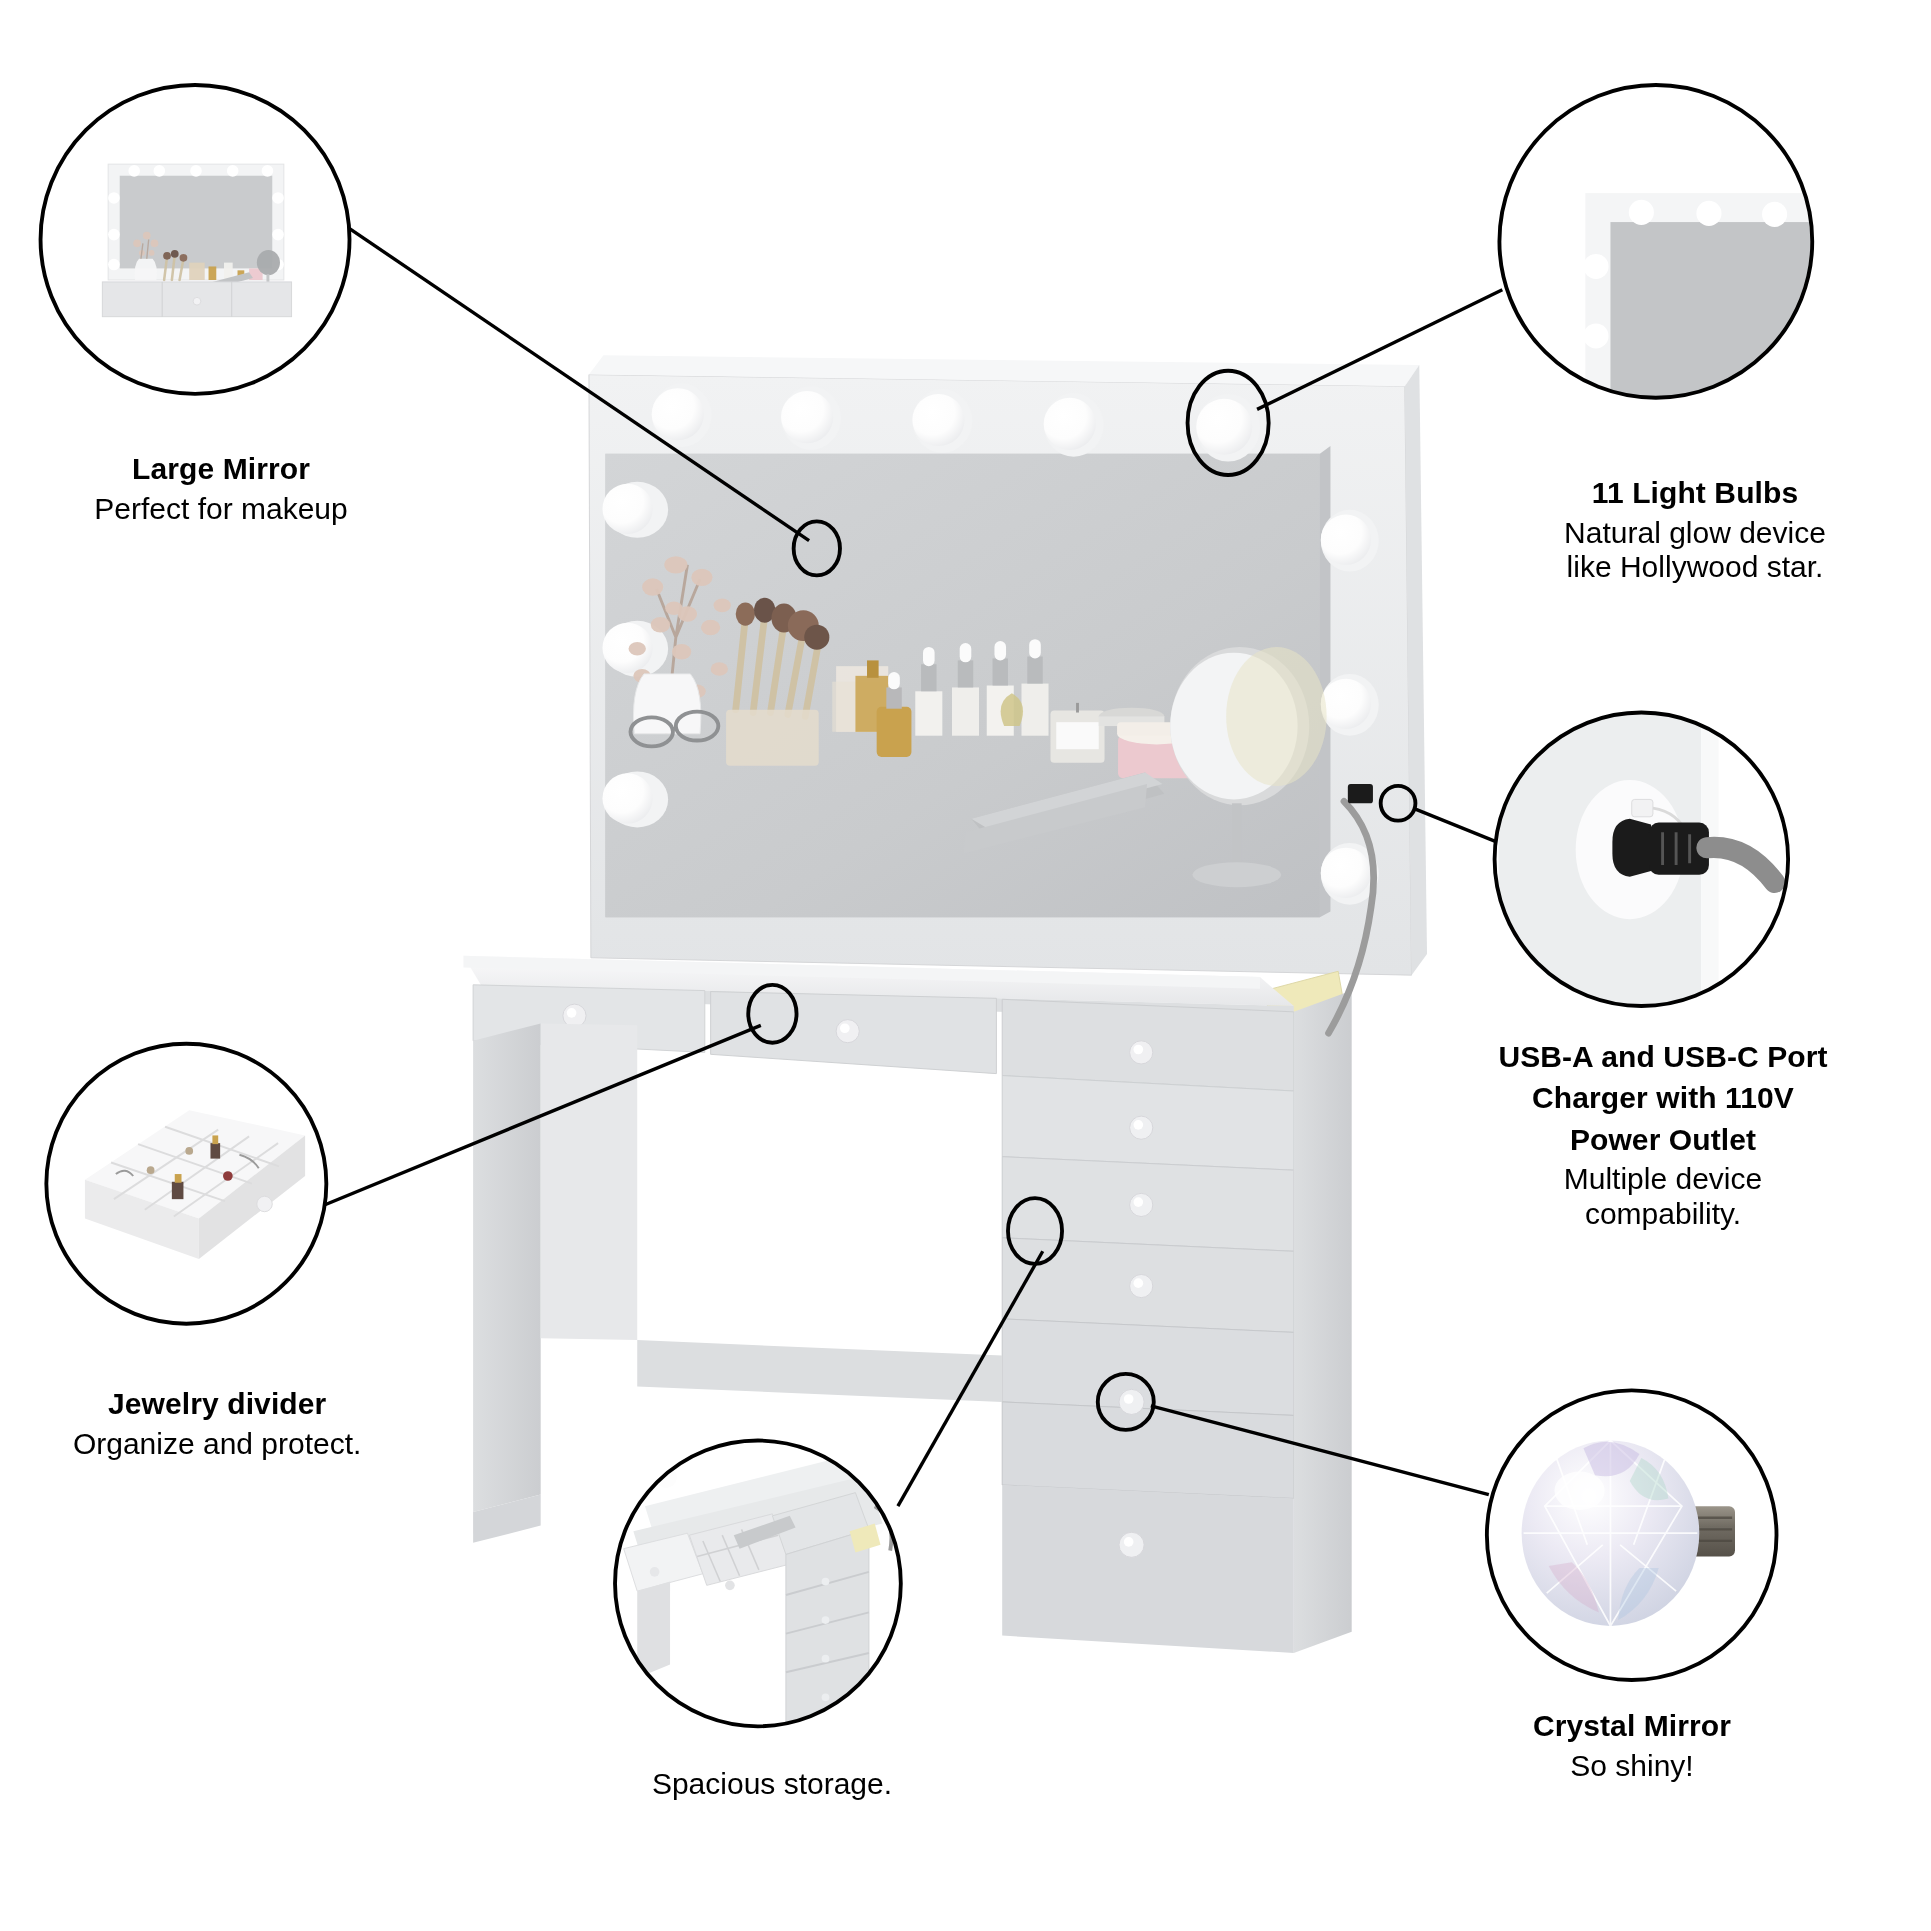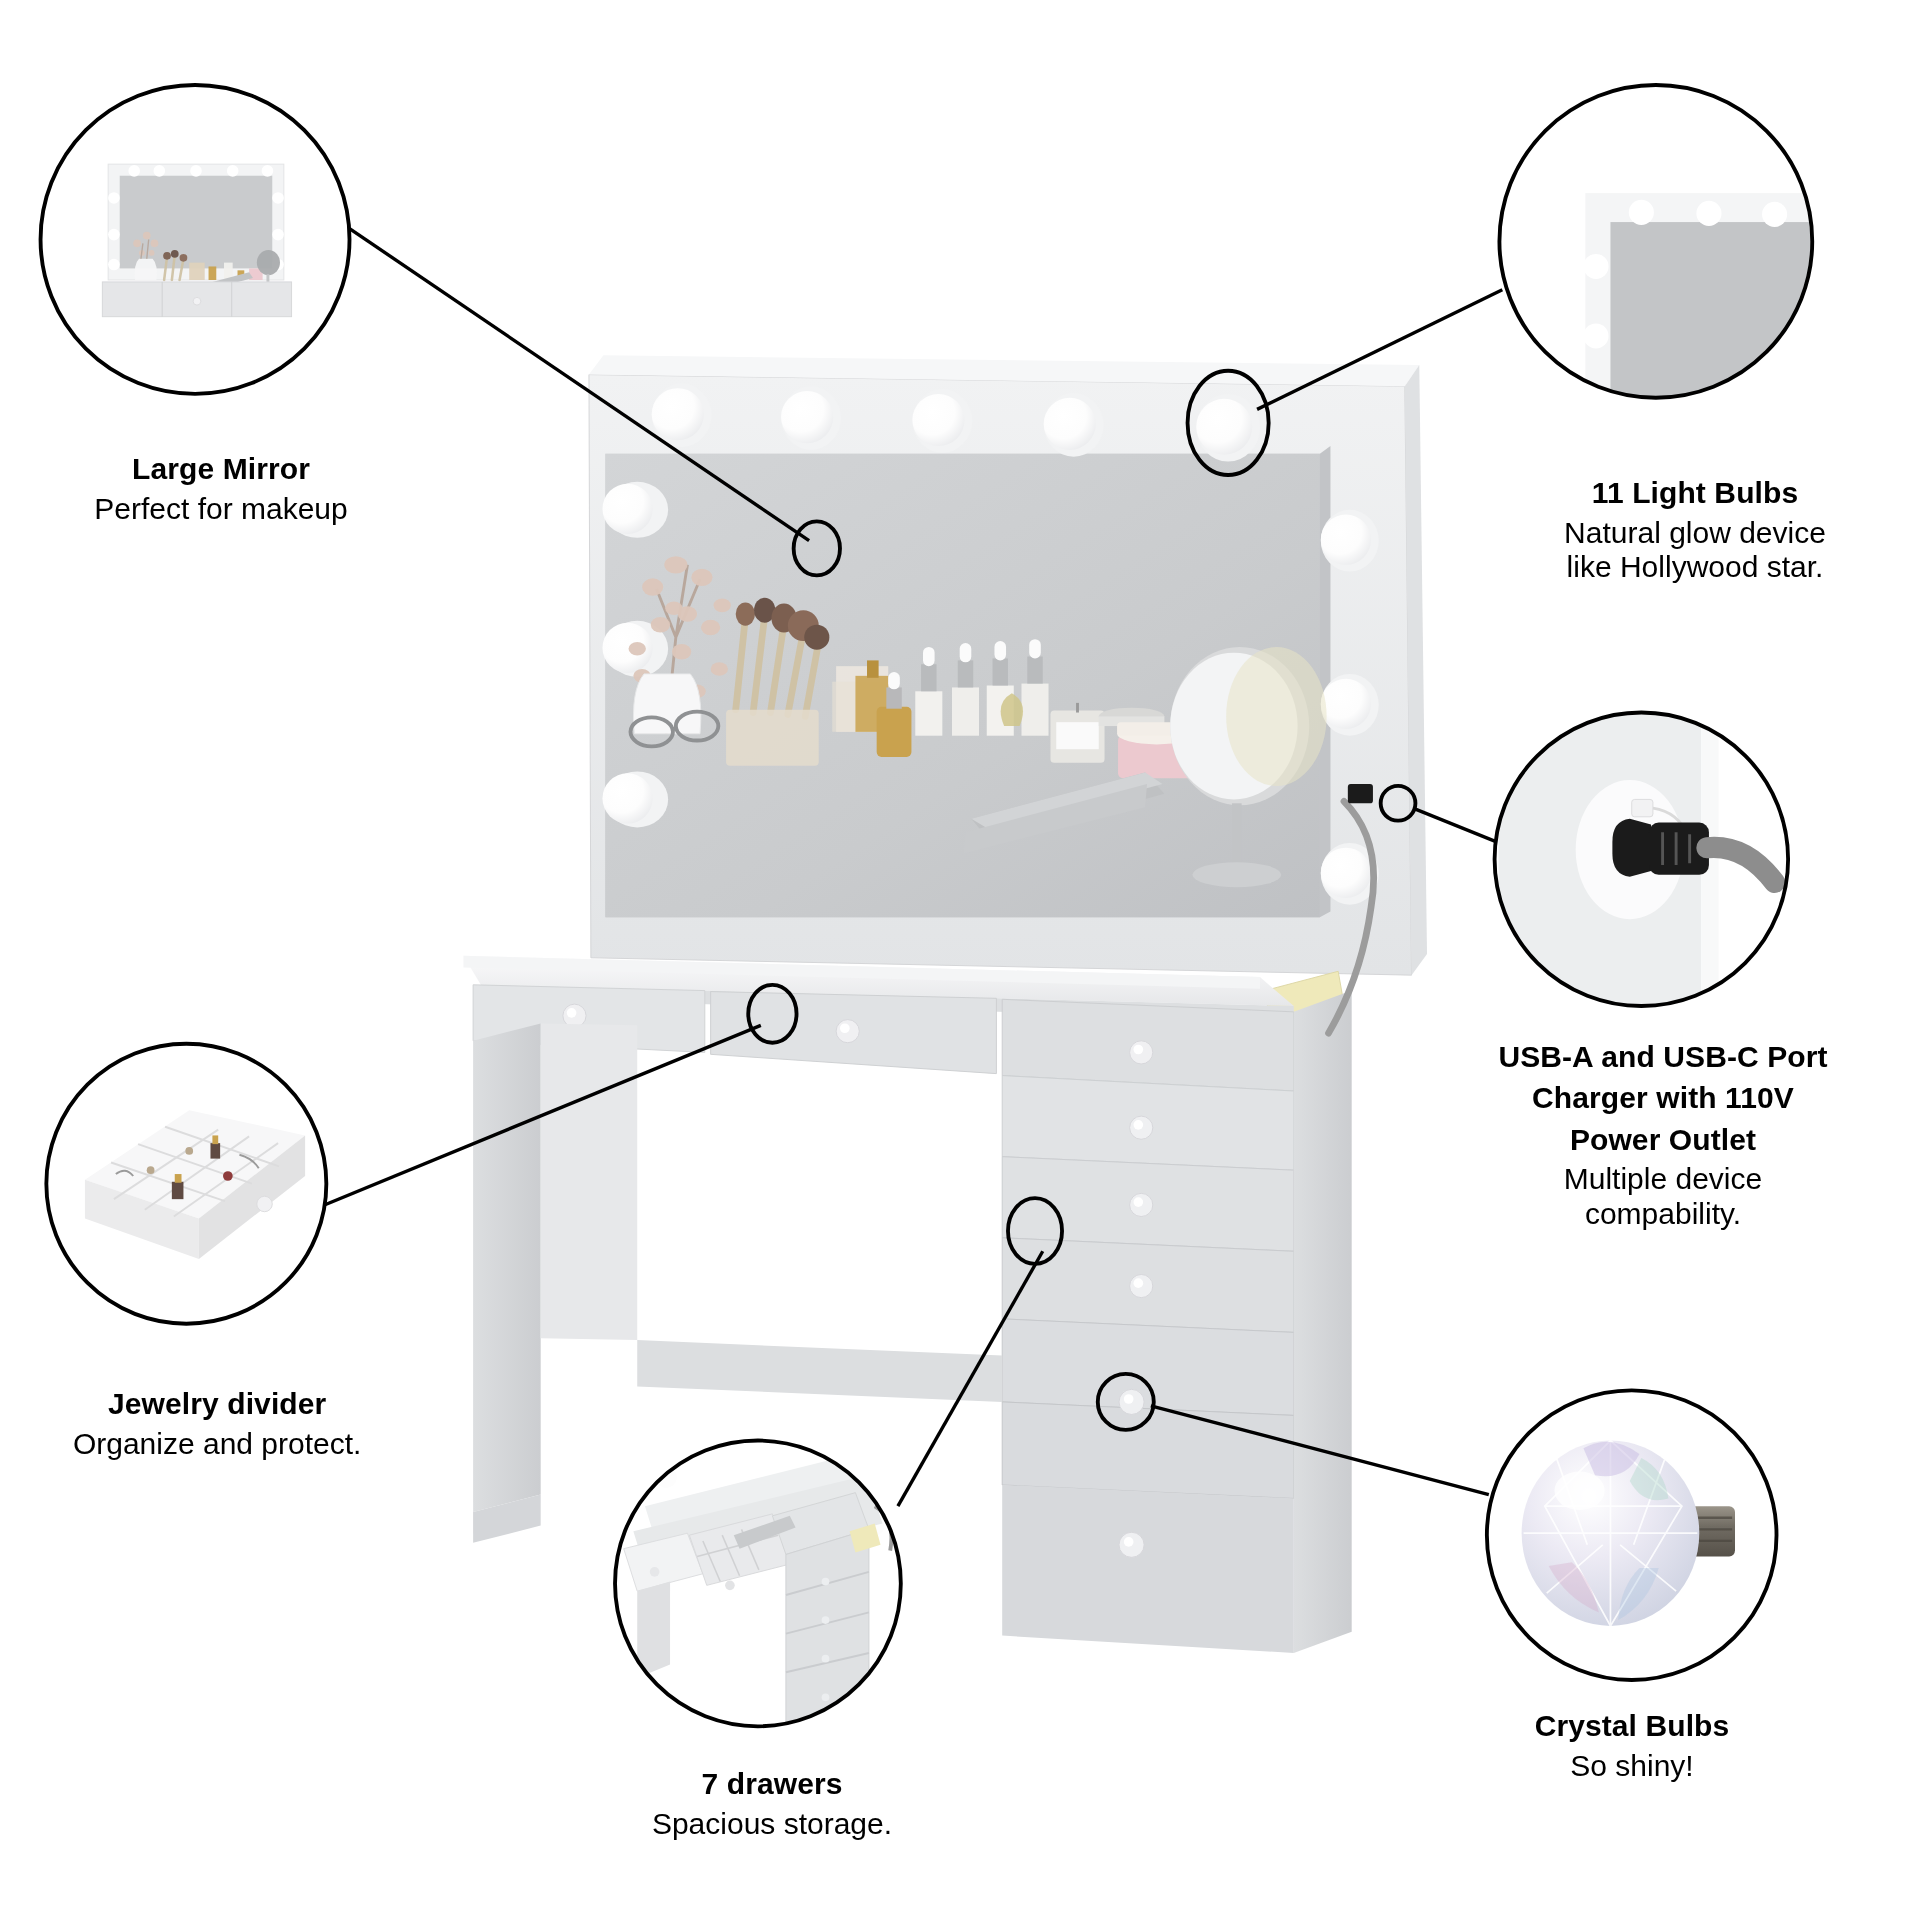--- a/index.html
+++ b/index.html
@@ -538,23 +538,22 @@
   <span class="s">Multiple device</span>
   <span class="s">compability.</span>
 </div>
 
 <div class="cap cap-jewelry">
   <span class="t">Jewelry divider</span>
   <span class="s">Organize and protect.</span>
 </div>
 
 <div class="cap cap-drawers">
-  <span class="t">7 drawers</span>
   <span class="s">Spacious storage.</span>
 </div>
 
 <div class="cap cap-knobs">
-  <span class="t">Crystal Bulbs</span>
+  <span class="t">Crystal Mirror</span>
   <span class="s">So shiny!</span>
 </div>
 
 </div>
 
 
 </body></html>

